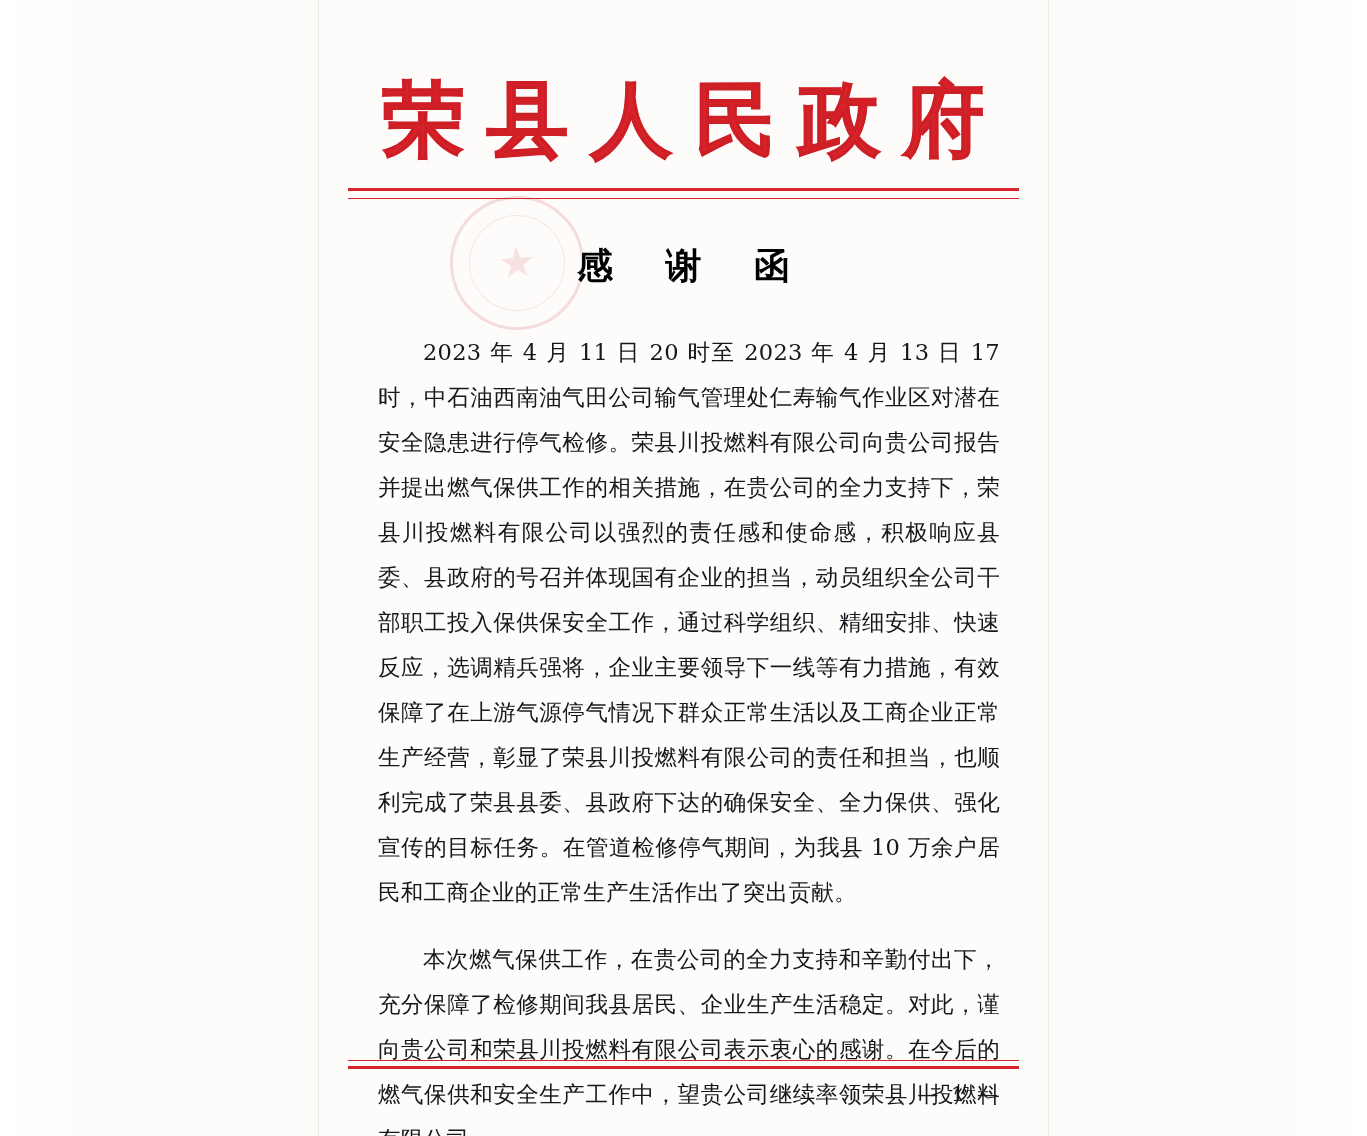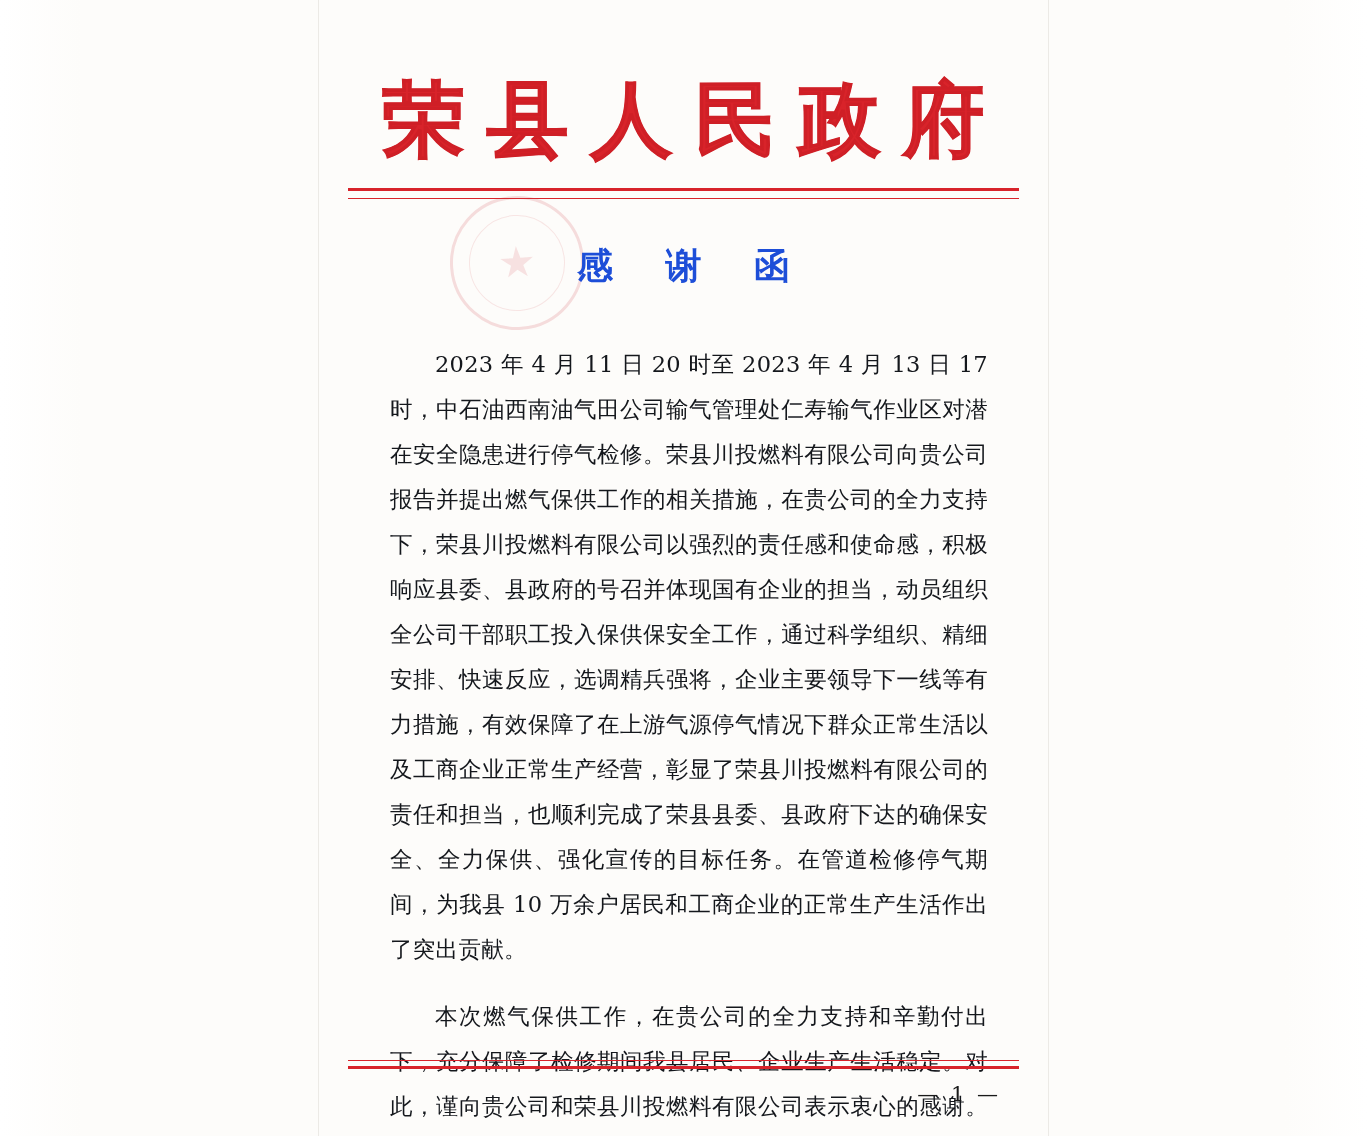--- a/index.html
+++ b/index.html
@@ -118,40 +118,40 @@
     position: absolute;
     left: 0;
     right: 0;
     top: 242px;
     text-align: center;
     font-family: "DejaVu Serif", "Liberation Serif", serif;
     font-weight: bold;
     font-size: 36px;
     letter-spacing: 20px;
     text-indent: 20px;
-    color: #1d4ed8;
+    color: #000000;
   }
 
   
   .body-block {
     position: absolute;
     left: 378px;
     top: 330px;
     width: 622px;
     color: #14171c;
     font-size: 22.5px;
     line-height: 45px;
     font-family: "DejaVu Serif", "Liberation Serif", serif;
   }
   .salutation {
     margin: 0 0 2px 0;
     letter-spacing: .4px;
   }
   .para {
-    margin: 12px;
+    margin: 0;
     text-indent: 45px;
     text-align: justify;
     text-justify: inter-character;
     letter-spacing: .3px;
   }
   .para + .para { margin-top: 22px; }
 
   
   .footer-rule-wrap {
     position: absolute;

